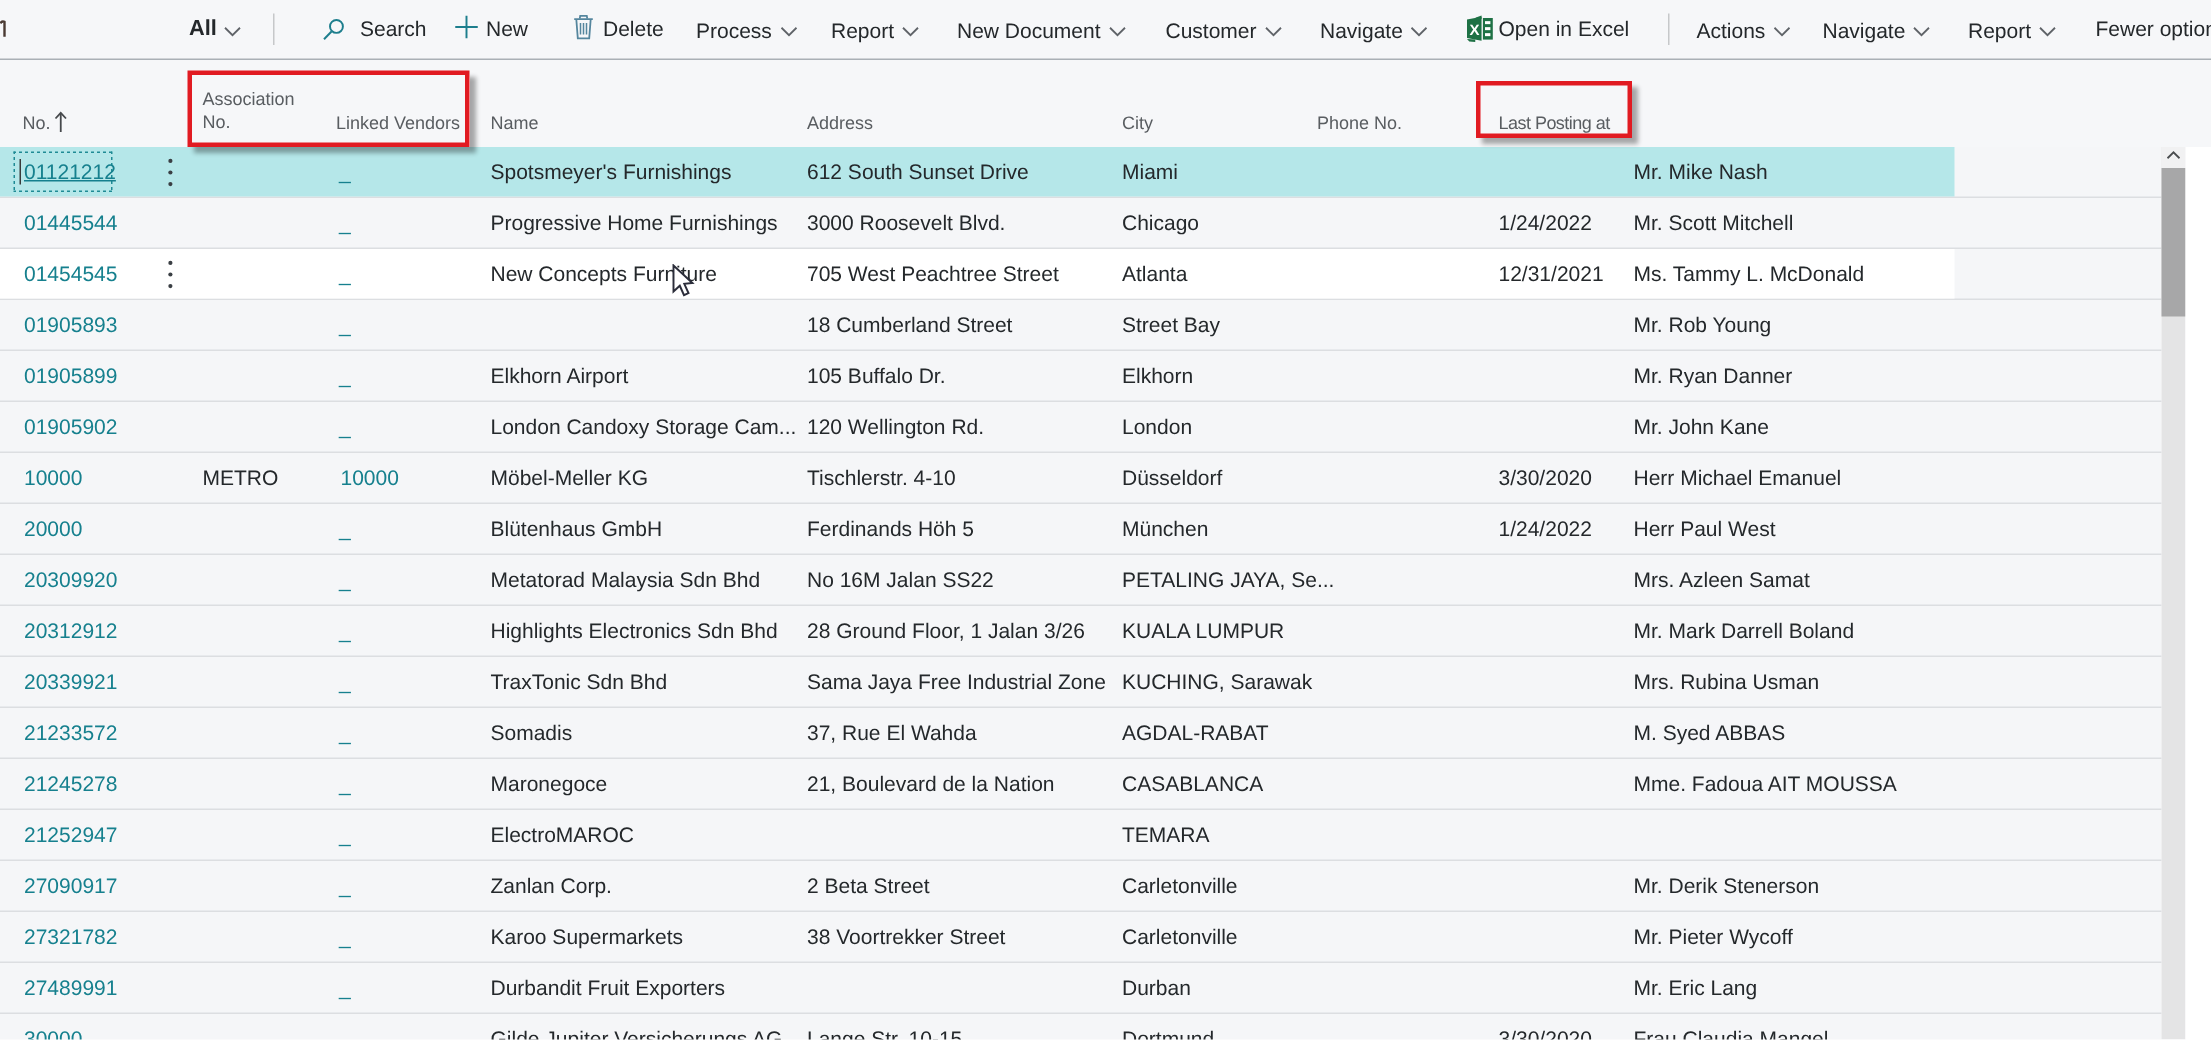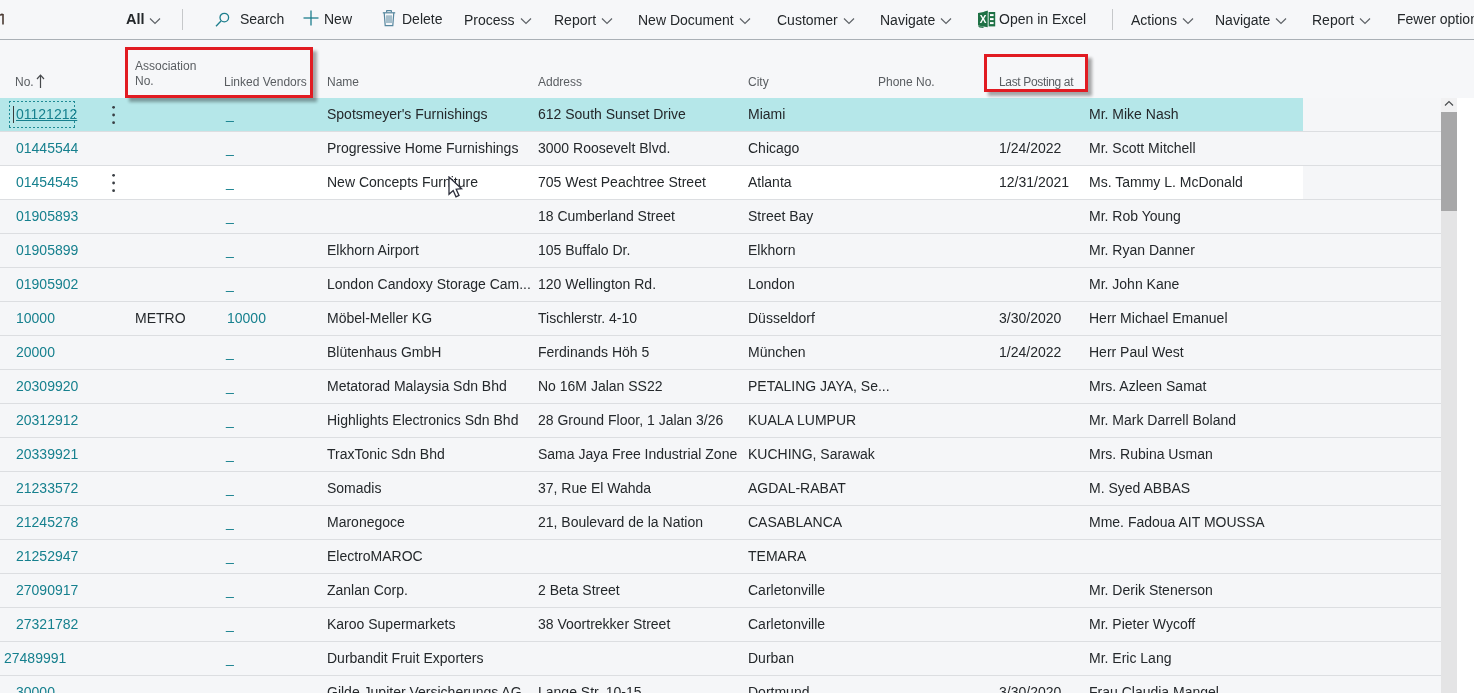--- a/index.html
+++ b/index.html
@@ -260,21 +260,21 @@
   </div>
 <div class="row" style="top:608px">
     <span class="c lnk" style="left:16px">27321782</span>
     <span class="c lnk" style="left:226px">_</span>
     <span class="c" style="left:327px">Karoo Supermarkets</span>
     <span class="c" style="left:538px">38 Voortrekker Street</span>
     <span class="c" style="left:748px">Carletonville</span>
     <span class="c" style="left:1089px">Mr. Pieter Wycoff</span>
   </div>
 <div class="row" style="top:642px">
-    <span class="c lnk" style="left:4px">27489991</span>
+    <span class="c lnk" style="left:16px">27489991</span>
     <span class="c lnk" style="left:226px">_</span>
     <span class="c" style="left:327px">Durbandit Fruit Exporters</span>
     <span class="c" style="left:748px">Durban</span>
     <span class="c" style="left:1089px">Mr. Eric Lang</span>
   </div>
 <div class="row" style="top:676px">
     <span class="c lnk" style="left:16px">30000</span>
     <span class="c lnk" style="left:226px">_</span>
     <span class="c" style="left:327px">Gilde Jupiter Versicherungs AG</span>
     <span class="c" style="left:538px">Lange Str. 10-15</span>

